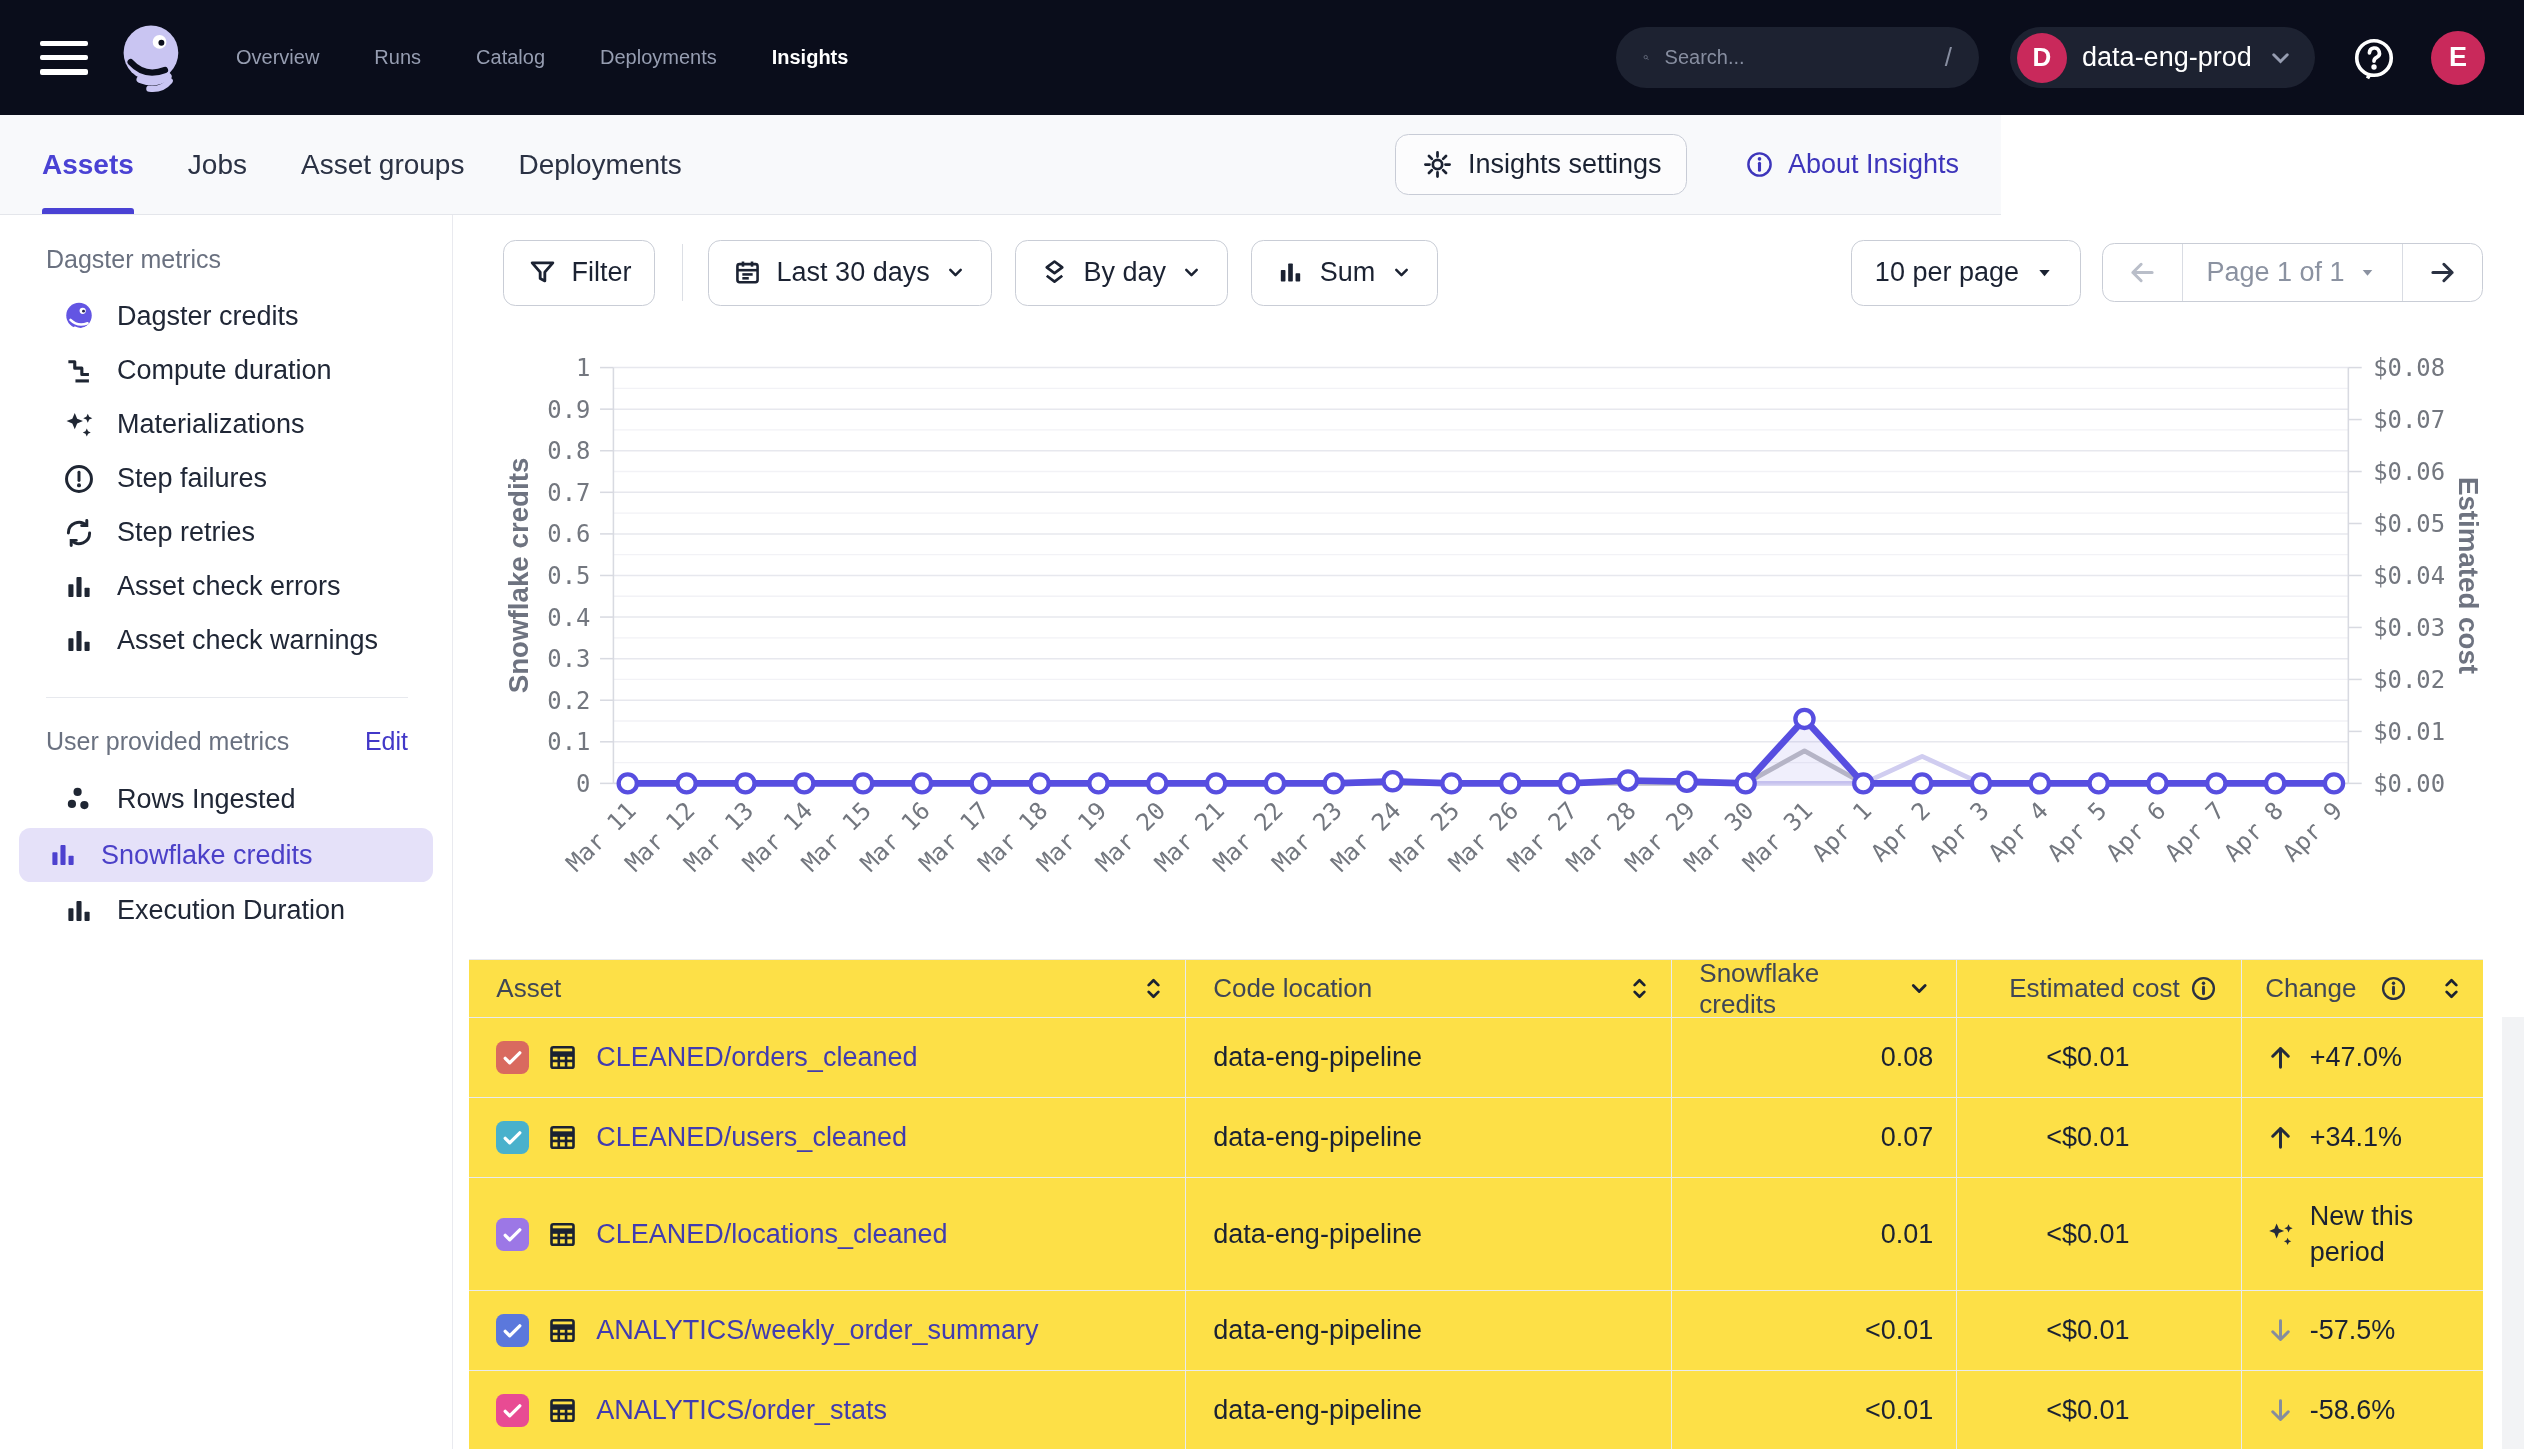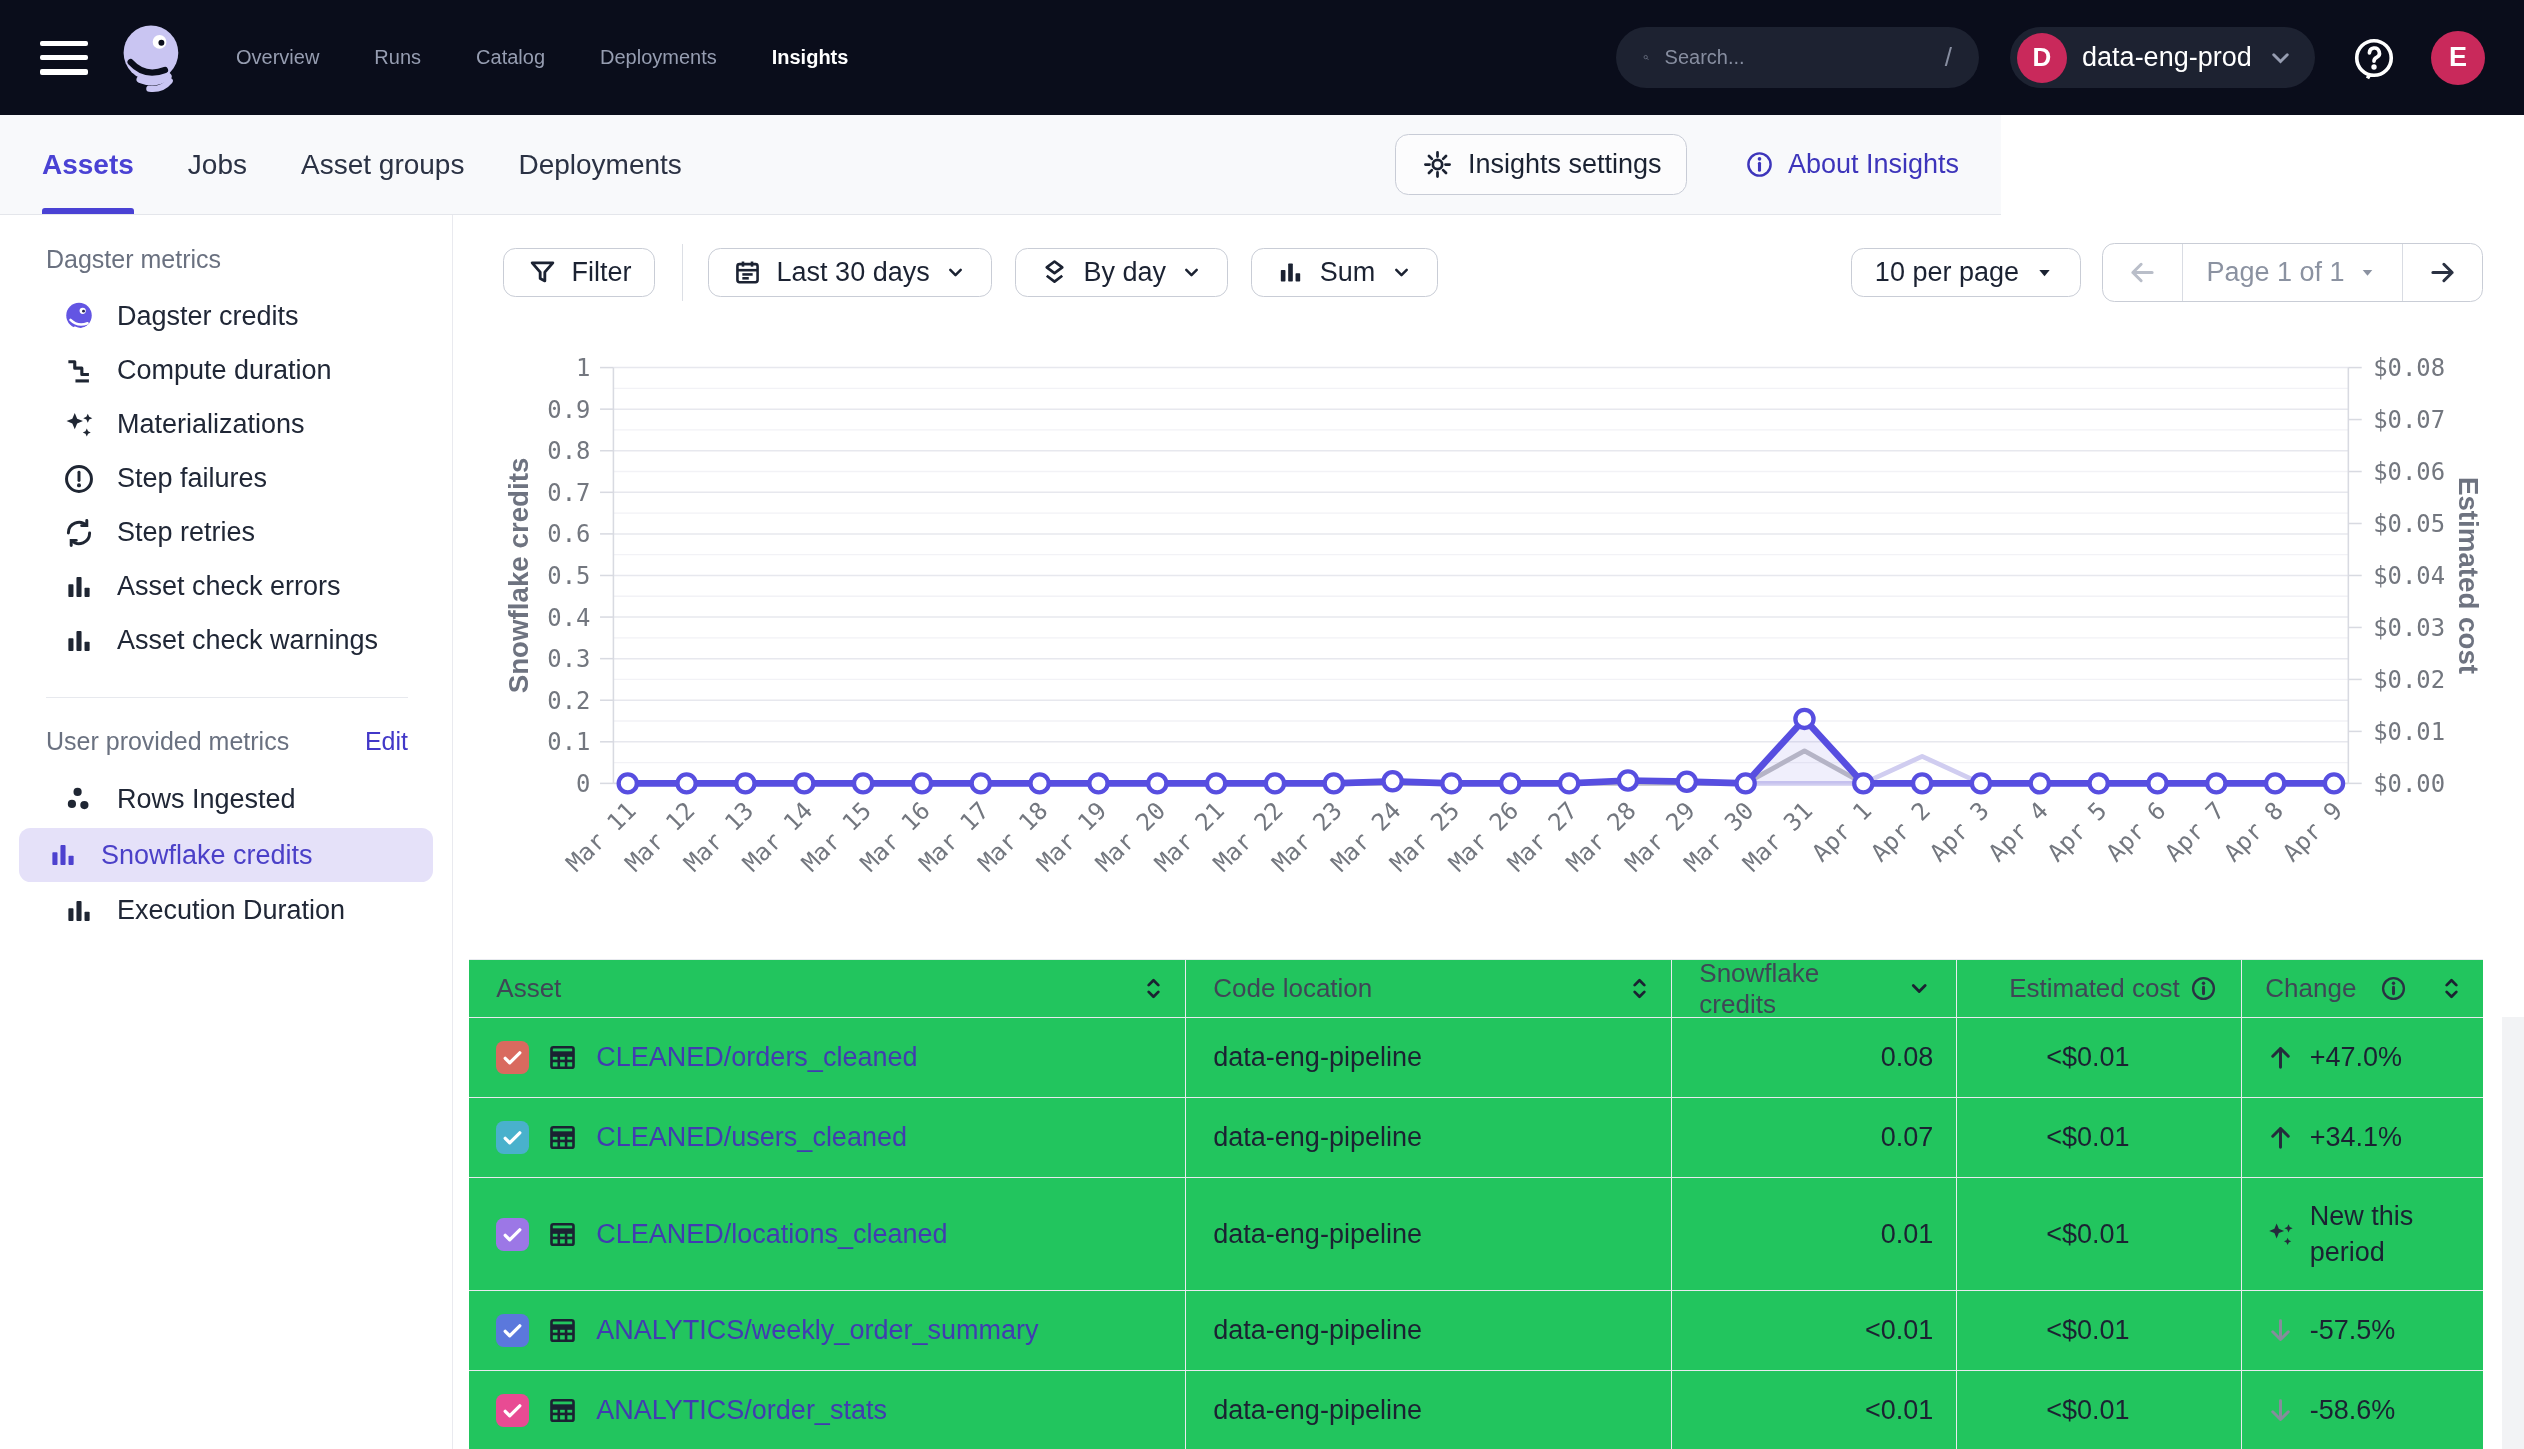--- a/index.html
+++ b/index.html
@@ -45,38 +45,38 @@
   .side-edit { font-size:25px; color:#4238c8; cursor:pointer; }
   .side-item { height:54px; display:flex; align-items:center; gap:21px; padding-left:62px; font-size:27px; color:#202736; cursor:pointer; }
   .side-item .icon { width:34px; height:34px; flex:0 0 34px; color:#1f2633; }
   .side-item.selected { margin:1.9px 19px; padding-left:27px; height:54px; background:#e5e1f9; border-radius:11.5px; color:#4b40c8; font-weight:500; }
   .side-item.selected .icon { color:#4d41cf; }
   .side-divider { height:1px; background:#e7e9ee; margin:29px 44px 23px 46px; }
 
   
   .content { position:absolute; top:215px; left:453px; right:0; bottom:0; background:#fff; }
   .toolbar { position:absolute; top:27px; left:50px; right:42px; height:61px; display:flex; align-items:center; }
-  .tb-btn { height:49px; display:flex; align-items:center; gap:13.4px; border:1px solid #c9cdd6; border-radius:12.4px; background:#fff; padding:0 23px; font-size:27px; color:#1b2232; cursor:pointer; margin-right:23px; }
+  .tb-btn { height:66px; display:flex; align-items:center; gap:13.4px; border:1px solid #c9cdd6; border-radius:12.4px; background:#fff; padding:0 23px; font-size:27px; color:#1b2232; cursor:pointer; margin-right:23px; }
   .tb-btn .icon { color:#1b2232; }
   .tb-sep { width:1px; height:57px; background:#dcdfe5; margin:0 25px 0 3.8px; }
   .toolbar .spacer { flex:1; }
   .pager { display:flex; align-items:stretch; height:59px; border:1px solid #c9cdd6; border-radius:12.4px; overflow:hidden; background:#fff; }
   .pager .pg-cell { display:flex; align-items:center; justify-content:center; padding:0 23px; cursor:pointer; }
   .pager .pg-cell + .pg-cell { border-left:1px solid #d9dce3; }
   .pg-arrow { width:33px; height:33px; color:#2a3142; }
   .pg-arrow.disabled { color:#b9bec9; }
   .pg-label { font-size:27px; color:#8b92a1; display:flex; align-items:center; gap:11.5px; }
 
   .chart-wrap { position:absolute; top:100px; left:0; width:2072px; height:650px; }
   .axnum { font-family:"DejaVu Sans Mono", monospace; font-size:25px; fill:#73777f; }
   .axtitle { font-family:"Liberation Sans", sans-serif; font-size:29px; font-weight:700; fill:#6e7380; }
 
   
   .table { position:absolute; left:16.3px; top:744px; width:2014px; border-top:1px solid #e8eaef; }
-  .trow { display:flex; border-bottom:1px solid #e8eaef; background:#22c55e; }
+  .trow { display:flex; border-bottom:1px solid #e8eaef; background:#fde047; }
   .tcell { display:flex; align-items:center; border-right:1px solid #e8eaef; overflow:hidden; }
   .tcell:last-child { border-right:none; }
   .c-asset { width:717px; padding-left:27px; gap:17px; }
   .c-loc   { width:486px; padding-left:27px; }
   .c-cred  { width:285px; justify-content:flex-end; padding-right:23px; }
   .c-cost  { width:285px; justify-content:center; padding-right:23px; }
   .c-chg   { width:241px; padding-left:23px; gap:13.4px; }
   .thead .tcell { height:57px; font-size:26px; color:#3f4656; }
   .thead .sort-icon { margin-left:auto; margin-right:17px; width:29px; height:29px; color:#1b2232; }
   .thead .mini-caret { width:29px; height:29px; color:#1b2232; margin-left:5.7px; }

